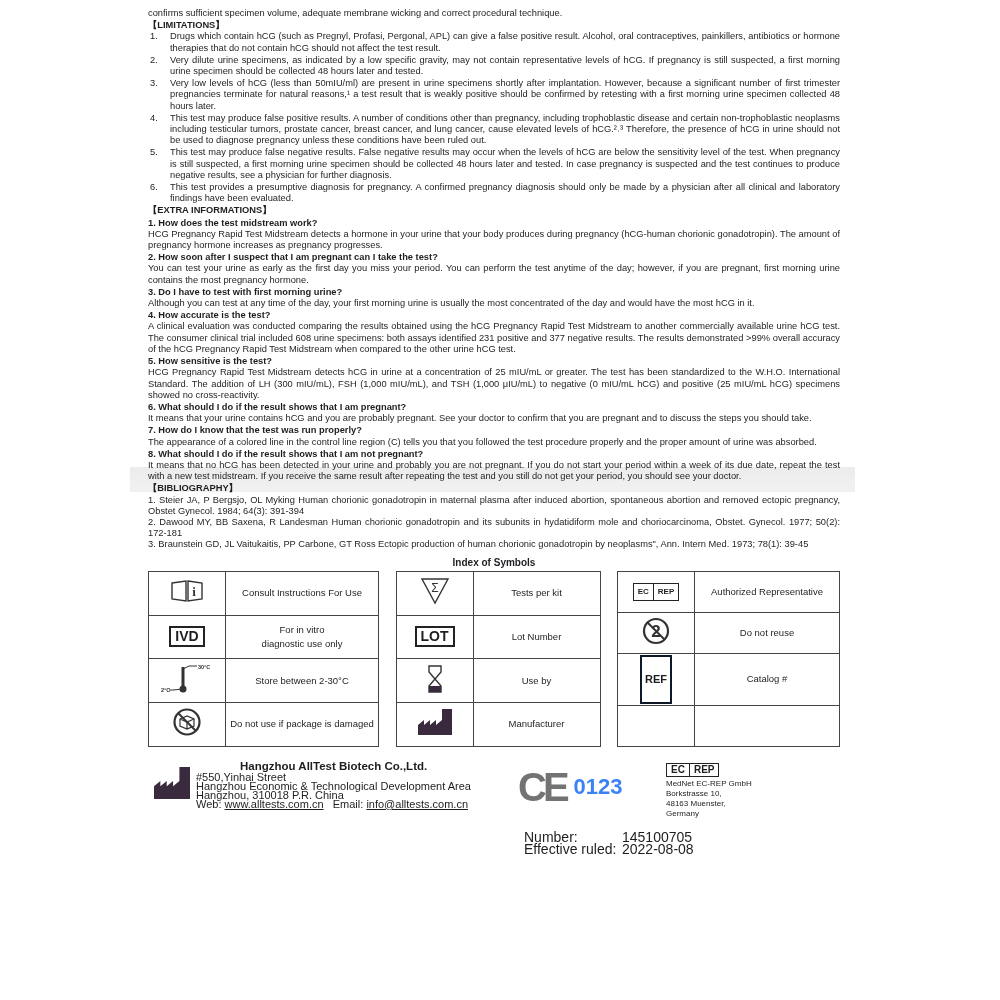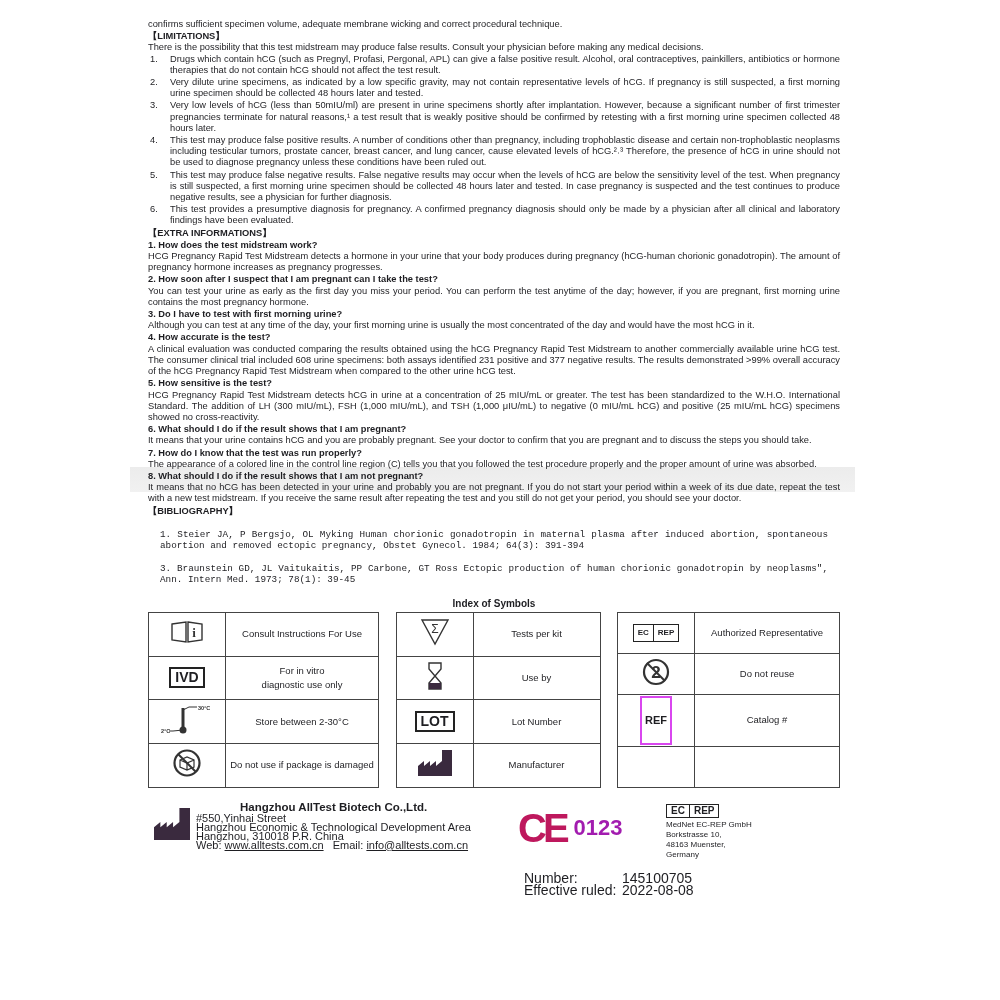--- a/index.html
+++ b/index.html
@@ -19,62 +19,61 @@
     background: linear-gradient(#ececec, #f1f1f1);
     z-index: 0;
   }
   .content { position: relative; z-index: 1; }
   .p { margin: 0; text-align: justify; }
   .head { font-weight: bold; margin: 1px 0 0 0; }
   .q { font-weight: bold; margin: 1px 0 0 0; }
   ol.lim { margin: 0; padding: 0; list-style: none; }
   ol.lim li { position: relative; padding-left: 22px; text-align: justify; margin-bottom: 1px; }
   ol.lim li .num { position: absolute; left: 2px; top: 0; }
-  .bib { margin: 12px; text-align: justify; font-family: Liberation Mono, monospace; }
+  .bib { margin: 0; text-align: justify; }
 
   .symtitle { text-align: center; font-weight: bold; font-size: 10px; margin: 6px 0 3px 0; }
   .symtables { display: flex; justify-content: space-between; }
   table.sym { border-collapse: collapse; border: 1.5px solid #333; }
   table.sym td { border: 1px solid #444; height: 38px; text-align: center; vertical-align: middle; font-size: 9.5px; line-height: 14px; }
   table.sym td.ic { width: 74px; }
   .t1 td.tx { width: 150px; }
   .t2 td.tx { width: 124px; }
   .t3 td.tx { width: 142px; }
   .boxed { display: inline-block; border: 2px solid #222; padding: 0 4px; font-weight: bold; font-size: 14px; line-height: 17px; }
   .ecrep { display: inline-flex; border: 1.5px solid #222; font-size: 8px; font-weight: bold; }
   .ecrep span { padding: 1px 4px; }
   .ecrep span + span { border-left: 1.5px solid #222; }
-  .ref { display: inline-block; border: 2px solid #d946ef; font-weight: bold; font-size: 11px; padding: 16px 3px; line-height: 13px; }
+  .ref { display: inline-block; border: 2px solid #0f172a; font-weight: bold; font-size: 11px; padding: 16px 3px; line-height: 13px; }
 
   .footer { position: relative; height: 100px; margin-top: 8px; }
   .mfr { position: absolute; left: 0; top: 4px; display: flex; }
   .mfr .factory { width: 36px; height: 32px; margin: 8px 6px 0 6px; }
   .mfr .name { font-weight: bold; font-size: 11.5px; line-height: 14px; padding-left: 44px; }
   .mfr .addr { font-size: 11px; line-height: 9px; }
   .mfr .u { text-decoration: underline; }
   .ce { position: absolute; left: 370px; top: 14px; display: flex; align-items: center; }
-  .ce .mark { font-size: 40px; font-weight: bold; color: #be185d; letter-spacing: -4px; line-height: 36px; }
-  .ce .code { font-size: 22px; font-weight: bold; color: #a21caf; margin-left: 8px; }
+  .ce .mark { font-size: 40px; font-weight: bold; color: #737373; letter-spacing: -4px; line-height: 36px; }
+  .ce .code { font-size: 22px; font-weight: bold; color: #3b82f6; margin-left: 8px; }
   .rep { position: absolute; left: 518px; top: 8px; font-size: 8px; line-height: 10px; }
   .rep .ecrep { font-size: 10px; margin-bottom: 2px; }
   .meta { position: absolute; left: 376px; top: 76px; font-size: 14px; line-height: 12px; }
   .meta .row { display: flex; }
   .meta .k { width: 98px; }
 </style>
 </head>
 <body>
 
 <div class="shade"></div>
 
 <div class="page">
  <div class="content">
-  <p class="p" style="margin-top:19px">confirms sufficient specimen volume, adequate membrane wicking and correct procedural technique.</p>
+  <p class="p" style="margin-top:8px">confirms sufficient specimen volume, adequate membrane wicking and correct procedural technique.</p>
 
   <div class="head">【LIMITATIONS】</div>
-  <p class="p">There is the possibility that this test midstream may produce false results. Consult your physician before making any medical decisions.</p>
   <ol class="lim">
     <li><span class="num">1.</span><span>Drugs which contain hCG (such as Pregnyl, Profasi, Pergonal, APL) can give a false positive result. Alcohol, oral contraceptives, painkillers, antibiotics or hormone therapies that do not contain hCG should not affect the test result.</span></li>
     <li><span class="num">2.</span><span>Very dilute urine specimens, as indicated by a low specific gravity, may not contain representative levels of hCG. If pregnancy is still suspected, a first morning urine specimen should be collected 48 hours later and tested.</span></li>
     <li><span class="num">3.</span><span>Very low levels of hCG (less than 50mIU/ml) are present in urine specimens shortly after implantation. However, because a significant number of first trimester pregnancies terminate for natural reasons,¹ a test result that is weakly positive should be confirmed by retesting with a first morning urine specimen collected 48 hours later.</span></li>
     <li><span class="num">4.</span><span>This test may produce false positive results. A number of conditions other than pregnancy, including trophoblastic disease and certain non-trophoblastic neoplasms including testicular tumors, prostate cancer, breast cancer, and lung cancer, cause elevated levels of hCG.²˒³ Therefore, the presence of hCG in urine should not be used to diagnose pregnancy unless these conditions have been ruled out.</span></li>
     <li><span class="num">5.</span><span>This test may produce false negative results. False negative results may occur when the levels of hCG are below the sensitivity level of the test. When pregnancy is still suspected, a first morning urine specimen should be collected 48 hours later and tested. In case pregnancy is suspected and the test continues to produce negative results, see a physician for further diagnosis.</span></li>
     <li><span class="num">6.</span><span>This test provides a presumptive diagnosis for pregnancy. A confirmed pregnancy diagnosis should only be made by a physician after all clinical and laboratory findings have been evaluated.</span></li>
   </ol>
 
   <div class="head">【EXTRA INFORMATIONS】</div>
@@ -90,20 +89,21 @@
   <p class="p">HCG Pregnancy Rapid Test Midstream detects hCG in urine at a concentration of 25 mIU/mL or greater. The test has been standardized to the W.H.O. International Standard. The addition of LH (300 mIU/mL), FSH (1,000 mIU/mL), and TSH (1,000 μIU/mL) to negative (0 mIU/mL hCG) and positive (25 mIU/mL hCG) specimens showed no cross-reactivity.</p>
   <div class="q">6.   What should I do if the result shows that I am pregnant?</div>
   <p class="p">It means that your urine contains hCG and you are probably pregnant. See your doctor to confirm that you are pregnant and to discuss the steps you should take.</p>
   <div class="q">7.   How do I know that the test was run properly?</div>
   <p class="p">The appearance of a colored line in the control line region (C) tells you that you followed the test procedure properly and the proper amount of urine was absorbed.</p>
   <div class="q">8.   What should I do if the result shows that I am not pregnant?</div>
   <p class="p">It means that no hCG has been detected in your urine and probably you are not pregnant. If you do not start your period within a week of its due date, repeat the test with a new test midstream. If you receive the same result after repeating the test and you still do not get your period, you should see your doctor.</p>
 
   <div class="head">【BIBLIOGRAPHY】</div>
   <p class="bib">1. Steier JA, P Bergsjo, OL Myking Human chorionic gonadotropin in maternal plasma after induced abortion, spontaneous abortion and removed ectopic pregnancy, Obstet Gynecol. 1984; 64(3): 391-394</p>
+  <p class="bib">2. Dawood MY, BB Saxena, R Landesman Human chorionic gonadotropin and its subunits in hydatidiform mole and choriocarcinoma, Obstet. Gynecol. 1977; 50(2): 172-181</p>
   <p class="bib">3. Braunstein GD, JL Vaitukaitis, PP Carbone, GT Ross Ectopic production of human chorionic gonadotropin by neoplasms", Ann. Intern Med. 1973; 78(1): 39-45</p>
 
   <div class="symtitle">Index of Symbols</div>
   <div class="symtables">
     <table class="sym t1">
       <tbody>
             <tr>
         <td class="ic">
           <svg width="34" height="24" viewBox="0 0 34 24">
                   <path d="M2 4 L16 2 L16 22 L2 20 Z M18 2 L32 4 L32 20 L18 22 Z" fill="none" stroke="#333" stroke-width="1.4"></path>
@@ -147,31 +147,31 @@
             <tr>
         <td class="ic">
           <svg width="30" height="28" viewBox="0 0 30 28">
                   <path d="M2 2 L28 2 L15 26 Z" fill="none" stroke="#333" stroke-width="1.4"></path>
                   <text x="15" y="15" font-size="12" text-anchor="middle" fill="#333">Σ</text>
                 </svg>
         </td>
         <td class="tx">Tests per kit</td>
       </tr>
       <tr>
+        <td class="ic"><span class="boxed">LOT</span></td>
+        <td class="tx">Lot Number</td>
+      </tr>
+      <tr>
         <td class="ic">
           <svg width="16" height="30" viewBox="0 0 16 30">
                   <path d="M2 2 L14 2 L14 8 L8 15 L14 22 L14 28 L2 28 L2 22 L8 15 L2 8 Z" fill="none" stroke="#333" stroke-width="1.4"></path>
                   <path d="M2 22 L14 22 L14 28 L2 28 Z" fill="#3a2a3e"></path>
                 </svg>
         </td>
         <td class="tx">Use by</td>
-      </tr>
-      <tr>
-        <td class="ic"><span class="boxed">LOT</span></td>
-        <td class="tx">Lot Number</td>
       </tr>
       <tr>
         <td class="ic">
           <svg width="34" height="26" viewBox="0 0 34 26">
                   <path d="M0 26 L0 16 L6 11 L6 16 L12 11 L12 16 L18 11 L18 16 L24 11 L24 0 L34 0 L34 26 Z" fill="#3a2a3e"></path>
                 </svg>
         </td>
         <td class="tx">Manufacturer</td>
       </tr>
     </tbody>

